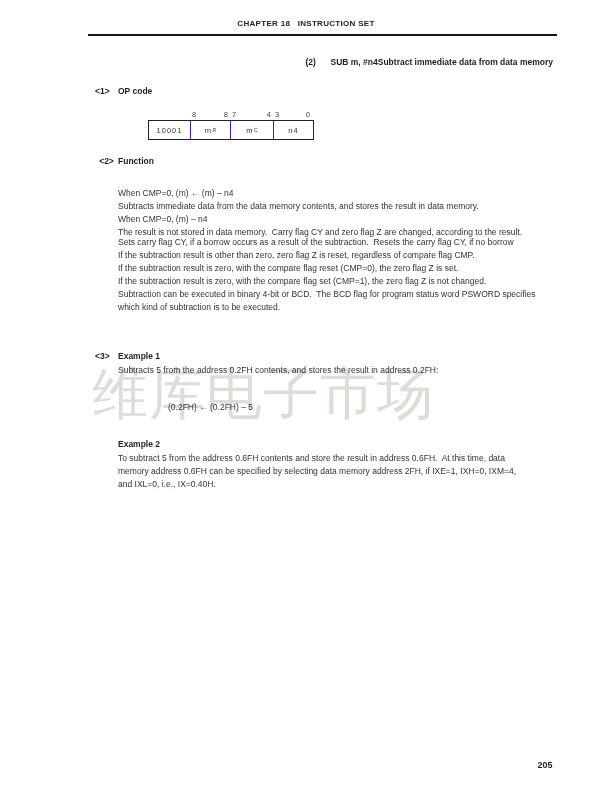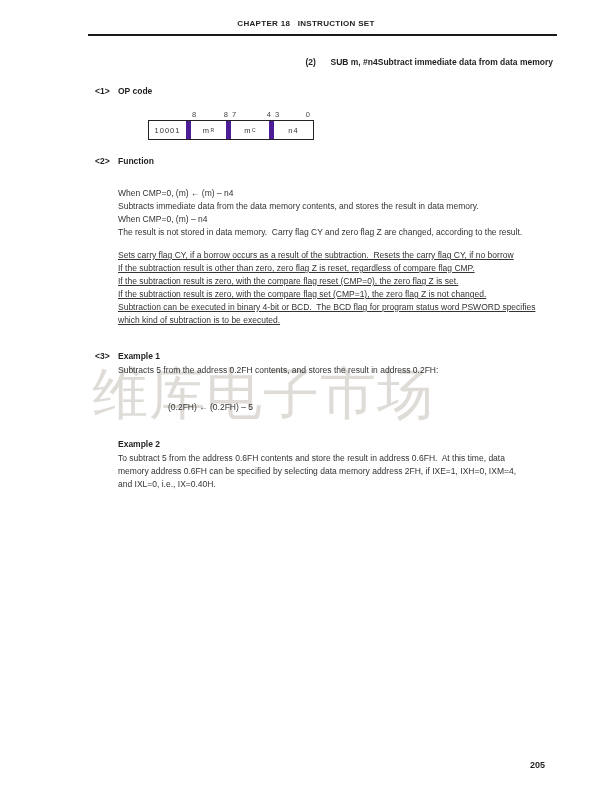--- a/index.html
+++ b/index.html
@@ -25,21 +25,21 @@
 
   
   .sect{font-size:8.5px;font-weight:bold;color:#1f1f1f;}
   .sect .lbl{display:inline-block;width:23px;}
 
   
   .optable{top:110px;left:148px;width:166px;font-size:7.5px;color:#333;}
   .bitrow{display:flex;height:10px;line-height:10px;color:#444;}
   .bitseg{display:flex;justify-content:space-between;box-sizing:border-box;padding:0 2px;}
   .opbox{display:flex;border:1px solid #222;height:18px;box-sizing:content-box;}
-  .opcell{display:flex;align-items:center;justify-content:center;border-right:5px solid #4c1d95;box-sizing:border-box;letter-spacing:1px;color:#333;}
+  .opcell{display:flex;align-items:center;justify-content:center;border-right:1px solid #4c1d95;box-sizing:border-box;letter-spacing:1px;color:#333;}
   .opcell:last-child{border-right:none;}
   .opcell sub{font-size:5px;letter-spacing:0;margin-left:.5px;}
   .w1{width:42px;}.w2{width:40px;}.w3{width:43px;}.w4{width:39px;}
 
   
   .tblock{font-size:8.5px;line-height:13px;color:#333;}
   .tline{white-space:pre;}
 
   
   .coderow{display:flex;white-space:pre;}
@@ -51,21 +51,21 @@
     top:358px;left:92px;width:370px;height:72px;
     font-size:56px;line-height:72px;
     color:rgba(172,162,152,0.38);
     letter-spacing:1px;
     overflow:hidden;
     z-index:0;
     font-family:"DejaVu Sans", sans-serif;
   }
   .content{position:relative;z-index:1;}
 
-  .pageno{top:760px;left:530px;width:30px;text-align:left;font-size:9px;font-weight:bold;color:#1f1f1f;}
+  .pageno{top:760px;left:530px;width:30px;text-align:center;font-size:9px;font-weight:bold;color:#1f1f1f;}
 </style>
 </head>
 <body>
 
 <div class="page">
 
   <div class="abs wm">维库电子市场网</div>
 
   <div class="content">
 
@@ -104,32 +104,32 @@
             <sub>R</sub>
           </span>
         <span class="opcell w3">
             <span>m</span>
             <sub>C</sub>
           </span>
         <span class="opcell w4">n4</span>
       </div>
     </div>
 
-    <div class="abs sect" style="top:156px;left:95px;">
+    <div class="abs sect" style="top:156px;left:95px;text-align:center;">
       <span class="lbl">&lt;2&gt;</span><span>Function</span>
     </div>
 
     <div class="abs tblock" style="top:162px;left:118px;margin-top:25px;">
       <div class="tline">When CMP=0, (m) ← (m) – n4</div>
       <div class="tline">Subtracts immediate data from the data memory contents, and stores the result in data memory.</div>
       <div class="tline">When CMP=0, (m) – n4</div>
       <div class="tline">The result is not stored in data memory.  Carry flag CY and zero flag Z are changed, according to the result.</div>
     </div>
 
-    <div class="abs tblock" style="top:249px;left:118px;text-decoration:underline;">
+    <div class="abs tblock" style="top:236px;left:118px;">
       <div class="tline">Sets carry flag CY, if a borrow occurs as a result of the subtraction.  Resets the carry flag CY, if no borrow</div>
       <div class="tline">If the subtraction result is other than zero, zero flag Z is reset, regardless of compare flag CMP.</div>
       <div class="tline">If the subtraction result is zero, with the compare flag reset (CMP=0), the zero flag Z is set.</div>
       <div class="tline">If the subtraction result is zero, with the compare flag set (CMP=1), the zero flag Z is not changed.</div>
       <div class="tline">Subtraction can be executed in binary 4-bit or BCD.  The BCD flag for program status word PSWORD specifies</div>
       <div class="tline">which kind of subtraction is to be executed.</div>
     </div>
 
     <div class="abs sect" style="top:351px;left:95px;">
       <span class="lbl">&lt;3&gt;</span><span>Example 1</span>

